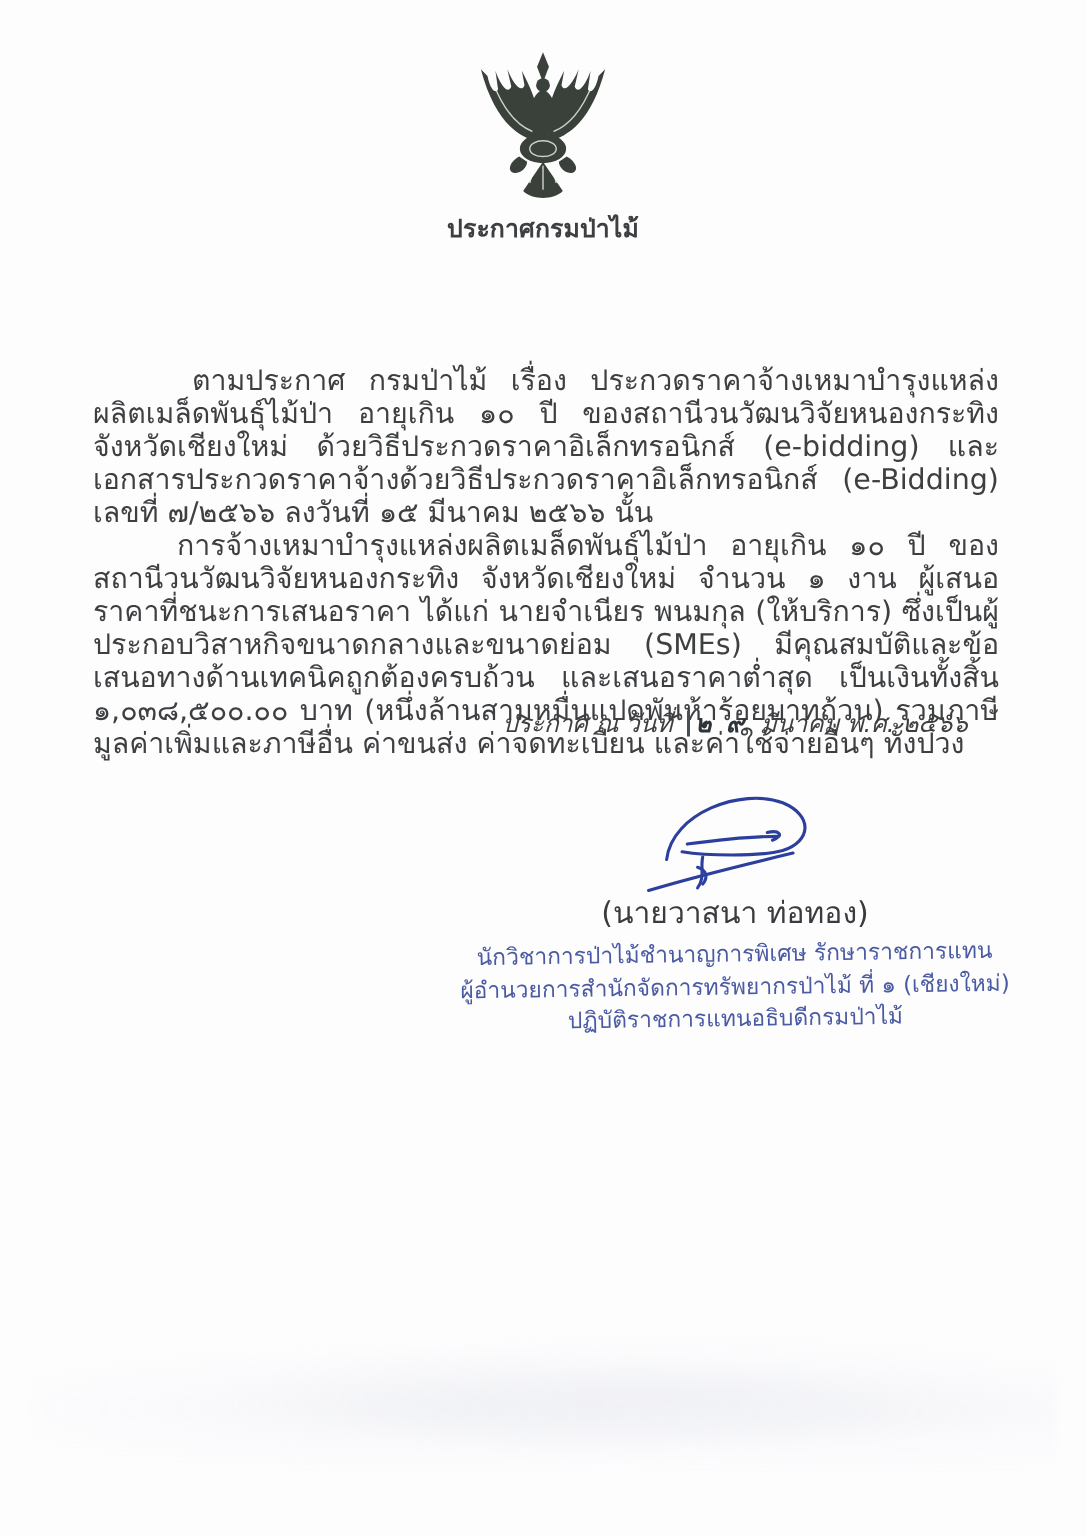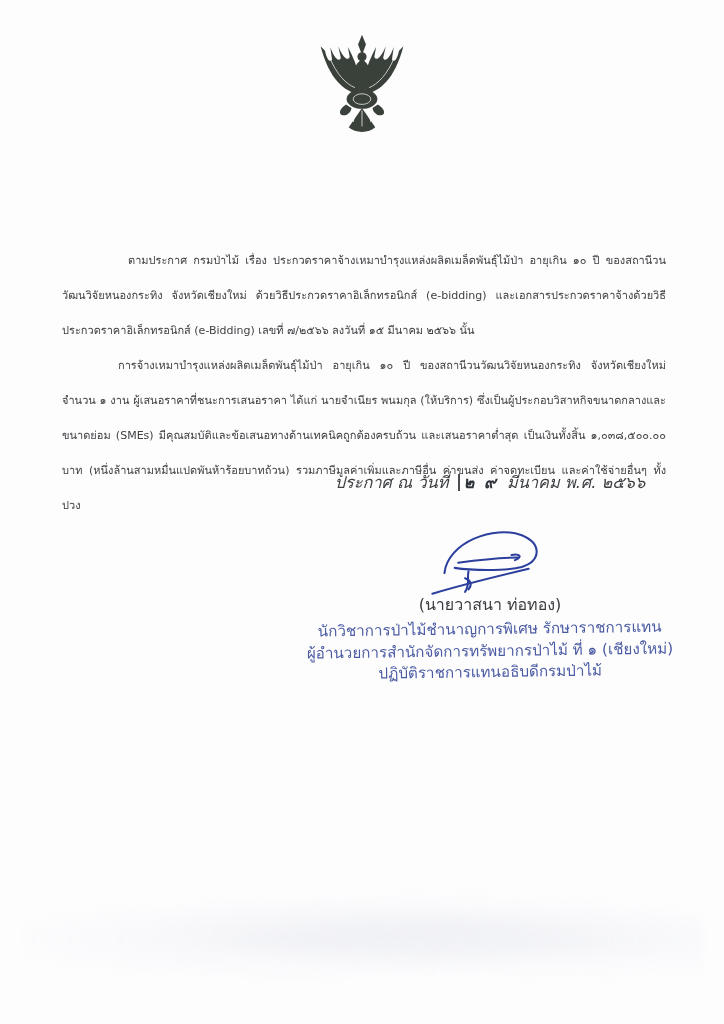--- a/index.html
+++ b/index.html
@@ -33,22 +33,22 @@
     position:absolute;top:139px;left:30px;right:30px;
     text-align:center;
     font-weight:bold;
     font-size:16.5px;
     line-height:27px;
     letter-spacing:.1px;
   }
   
   .body-text{
     position:absolute;top:243px;left:62px;width:604px;
-    font-size:11px;
-    line-height:35px;
+    font-size:19px;
+    line-height:22px;
     text-align:justify;
   }
   .body-text p{margin:0;}
   .body-text p.p1{text-indent:66px;}
   .body-text p.p2{text-indent:56px;}
   
   .date-line{
     position:absolute;top:469px;left:260px;width:460px;
     text-align:center;
     font-size:16.3px;
@@ -70,21 +70,21 @@
     position:absolute;top:518px;left:260px;width:460px;
     text-align:center;
   }
   .signature{
     width:160px;height:86px;margin:0 auto 0;
     color:var(--signature-blue);
   }
   .signature svg{display:block;width:100%;height:100%;}
   .sig-name{
     margin-top:-12px;
-    font-size:16px;
+    font-size:20px;
     color:#393b3e;
   }
   .sig-titles{
     margin-top:2px;
     color:var(--stamp-blue);
     font-size:15.2px;
     line-height:21.5px;
     transform:rotate(-0.8deg);
   }
   
@@ -130,20 +130,21 @@
       <g stroke="#fdfdfe" stroke-width="1.1" fill="none" opacity="0.75">
         <path d="M52,62 C42,58 31,47 23,27"></path>
         <path d="M68,62 C78,58 89,47 97,27"></path>
         <path d="M60,88 L60,106 M53,88 L50,101 M67,88 L70,101"></path>
         <ellipse cx="60" cy="75" rx="10" ry="6"></ellipse>
       </g>
     </svg>
   </div>
 
   <div class="title-block">
+    <div>ประกาศกรมป่าไม้</div>
   </div>
 
   <div class="body-text">
     <p class="p1">ตามประกาศ กรมป่าไม้ เรื่อง ประกวดราคาจ้างเหมาบำรุงแหล่งผลิตเมล็ดพันธุ์ไม้ป่า อายุเกิน ๑๐ ปี ของสถานีวนวัฒนวิจัยหนองกระทิง จังหวัดเชียงใหม่ ด้วยวิธีประกวดราคาอิเล็กทรอนิกส์ (e-bidding) และเอกสารประกวดราคาจ้างด้วยวิธีประกวดราคาอิเล็กทรอนิกส์ (e-Bidding) เลขที่ ๗/๒๕๖๖ ลงวันที่ ๑๕ มีนาคม ๒๕๖๖ นั้น</p>
     <p class="p2">การจ้างเหมาบำรุงแหล่งผลิตเมล็ดพันธุ์ไม้ป่า อายุเกิน ๑๐ ปี ของสถานีวนวัฒนวิจัยหนองกระทิง จังหวัดเชียงใหม่ จำนวน ๑ งาน ผู้เสนอราคาที่ชนะการเสนอราคา ได้แก่ นายจำเนียร พนมกุล (ให้บริการ) ซึ่งเป็นผู้ประกอบวิสาหกิจขนาดกลางและขนาดย่อม (SMEs) มีคุณสมบัติและข้อเสนอทางด้านเทคนิคถูกต้องครบถ้วน และเสนอราคาต่ำสุด เป็นเงินทั้งสิ้น ๑,๐๓๘,๕๐๐.๐๐ บาท (หนึ่งล้านสามหมื่นแปดพันห้าร้อยบาทถ้วน) รวมภาษีมูลค่าเพิ่มและภาษีอื่น ค่าขนส่ง ค่าจดทะเบียน และค่าใช้จ่ายอื่นๆ ทั้งปวง</p>
   </div>
 
   <div class="date-line">
     <span>ประกาศ ณ วันที่</span>
     <span class="stamp-day"><span class="day-bar"></span><span>๒ ๙</span></span>

